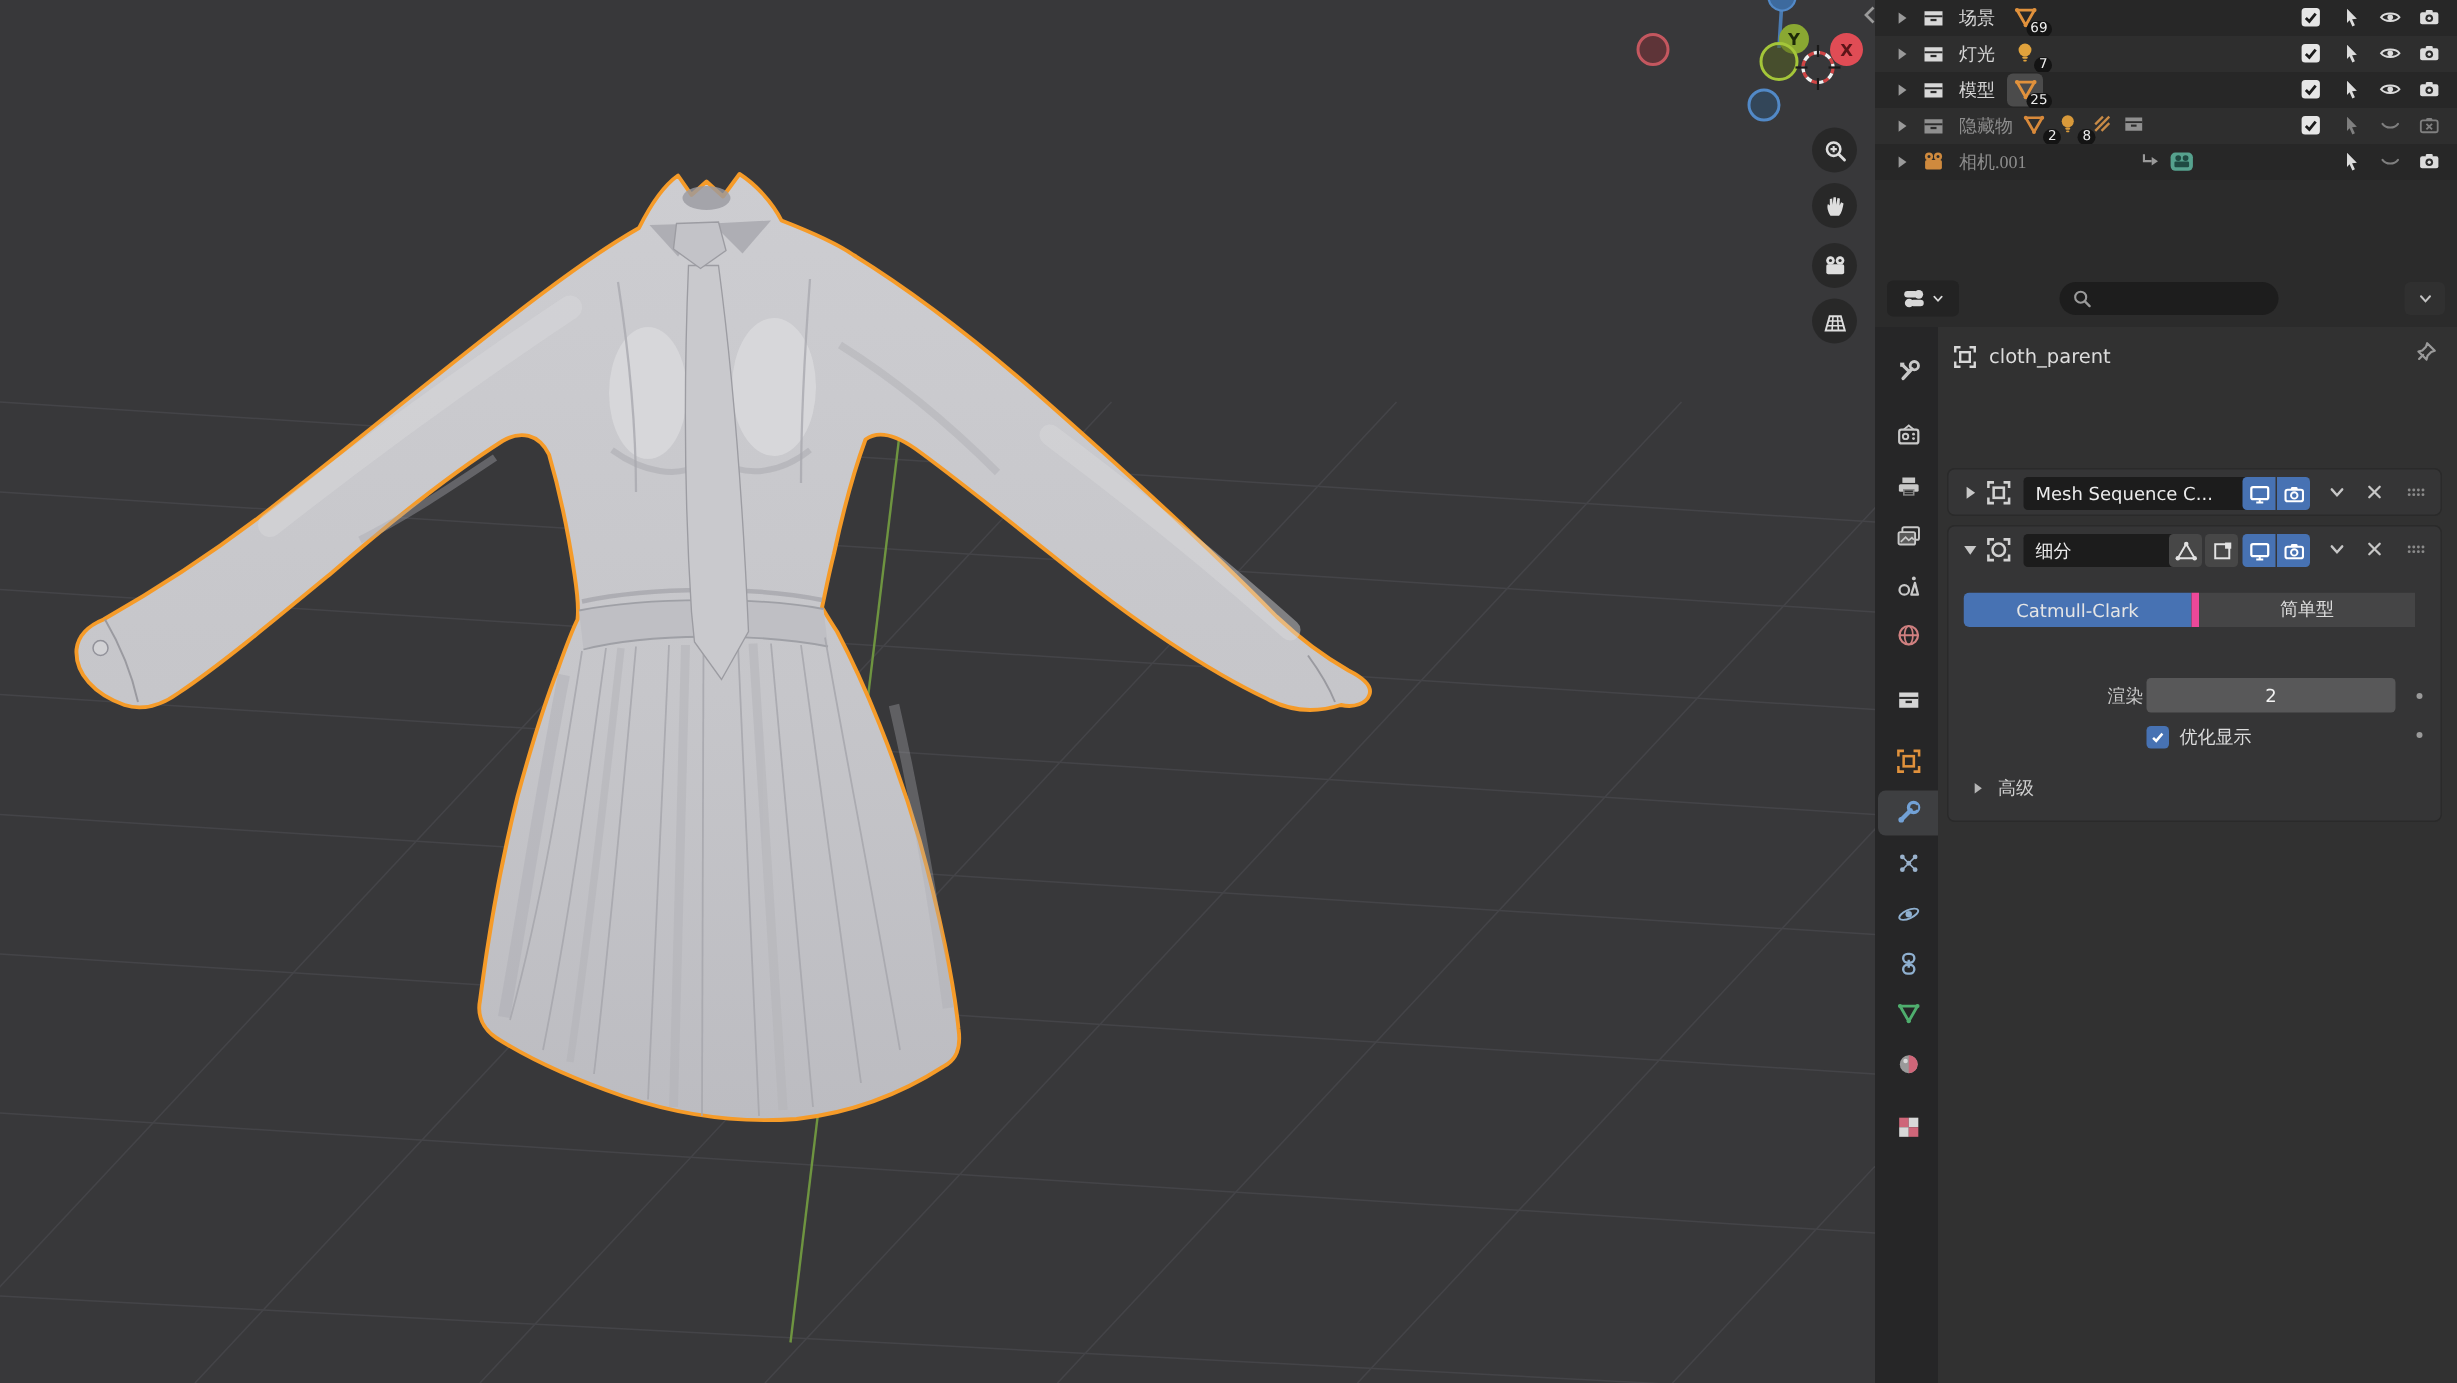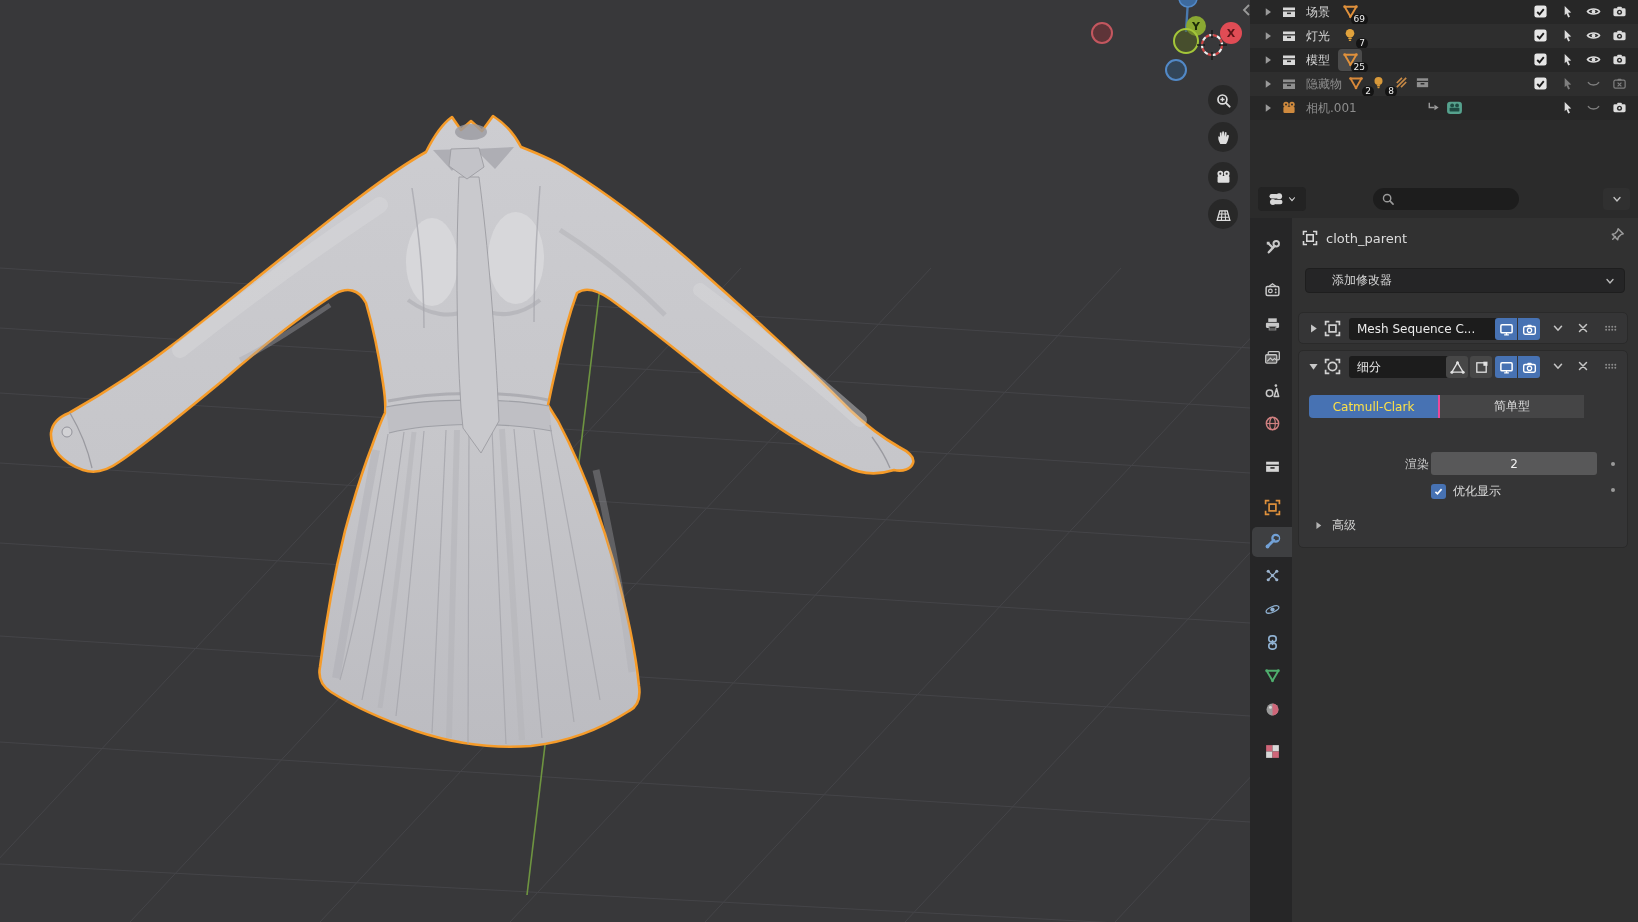--- a/index.html
+++ b/index.html
@@ -10,21 +10,21 @@
   #viewport{position:absolute;left:0;top:0;width:1250px;height:922px;background:#38383a;border-right:2px solid #1f1f1f;}
   .vp-btn{position:absolute;width:30px;height:30px;border-radius:50%;background:rgba(38,38,38,.85);
           display:flex;align-items:center;justify-content:center;color:#dedede;}
   
   #sidebar{position:absolute;left:1250px;top:0;width:388px;height:922px;background:#2b2b2b;}
   #outliner{position:absolute;left:0;top:0;width:388px;height:180px;background:#2b2b2b;border-bottom:1px solid #1f1f1f;}
   .orow{position:relative;height:24px;display:flex;align-items:center;}
   .orow.dark{background:#272727;} .orow.lite{background:#2e2e2e;}
   .orow .expander{position:absolute;left:12px;top:6px;color:#9a9a9a;}
   .orow .typeicon{position:absolute;left:31px;top:4px;}
-  .orow .olabel{position:absolute;left:56px;top:4px;color:#d4d4d4;}
+  .orow .olabel{position:absolute;left:56px;top:4px;color:#d4d4d4;font-family:Liberation Serif, serif;}
   .orow.muted .olabel{color:#8d8d8d;}
   .badge{position:absolute;top:3px;width:18px;height:18px;}
   .badge .cnt{position:absolute;right:-8px;bottom:-4px;background:#141414;color:#eee;font-size:9px;
               line-height:11px;padding:0 3px;border-radius:7px;}
   .badge-hl{position:absolute;top:1px;width:24px;height:22px;background:#4b4b4b;border-radius:4px;}
   .ricon{position:absolute;top:4px;width:16px;height:16px;color:#dcdcdc;}
   .ricon.mut{color:#7f7f7f;}
   
   #props{position:absolute;left:0;top:180px;width:388px;height:742px;background:#313131;}
   #props-header{position:absolute;left:0;top:0;width:388px;height:38px;background:#2b2b2b;border-bottom:1px solid #242424;}
@@ -51,22 +51,22 @@
   .namefield{position:absolute;height:22px;background:#1c1c1c;border-radius:3px;color:#ececec;
              display:flex;align-items:center;padding-left:8px;box-sizing:border-box;font-size:12px;white-space:nowrap;overflow:hidden;}
   .tgl{position:absolute;top:5px;width:22px;height:22px;background:#474747;display:flex;align-items:center;justify-content:center;color:#e2e2e2;}
   .tgl.blue{background:#4772b3;color:#fff;}
   .rl{border-radius:3px 0 0 3px;} .rr{border-radius:0 3px 3px 0;} .ra{border-radius:3px;}
   .mh-chev{position:absolute;left:252px;top:8px;color:#c6c6c6;}
   .mh-x{position:absolute;left:277px;top:8px;color:#c6c6c6;}
   .mh-grip{position:absolute;left:303px;top:8px;color:#8b8b8b;}
   .seg{position:absolute;left:10px;top:44px;width:315px;height:23px;display:flex;border-radius:4px;overflow:hidden;font-size:12px;}
   .seg .opt{display:flex;align-items:center;justify-content:center;}
-  .seg .on{width:129px;background:#4772b3;color:#fde047;}
-  .seg .off{width:144px;background:#454546;color:#dcdcdc;border-left:2px solid #ec4899;}
+  .seg .on{width:152px;background:#4772b3;color:#e5e5e5;}
+  .seg .off{width:144px;background:#454546;color:#dcdcdc;border-left:5px solid #ec4899;}
   .frow{position:absolute;left:0;width:330px;height:23px;}
   .frow .flabel{position:absolute;right:200px;top:4px;color:#c8c8c8;}
   .fval{position:absolute;left:132px;width:166px;height:23px;background:#585859;border-radius:3px;color:#f2f2f2;
         display:flex;align-items:center;justify-content:center;}
   .dot{position:absolute;left:312px;top:10px;width:4px;height:4px;border-radius:50%;background:#9a9a9a;}
   .cbrow{position:absolute;left:132px;display:flex;align-items:center;gap:7px;color:#dcdcdc;}
   .cbx{width:15px;height:15px;background:#4772b3;border-radius:3px;display:flex;align-items:center;justify-content:center;}
   .advrow{position:absolute;left:14px;display:flex;align-items:center;gap:8px;color:#cfcfcf;}
   svg{display:block;}
 </style>
@@ -714,26 +714,20 @@
               <use href="#s-sqbr"></use>
             </svg>
         <span>cloth_parent</span>
       </div>
       <span id="pin">
             <svg width="18" height="18" viewBox="0 0 16 16">
               <use href="#s-pin"></use>
             </svg>
           </span>
 
-      <div id="add-mod">
-        <span class="lbl">添加修改器</span>
-        <svg width="12" height="12" viewBox="0 0 16 16" style="color:#bbb">
-              <use href="#s-chev"></use>
-            </svg>
-      </div>
 
       <div class="modbox" style="top:94px;height:32px">
         <div class="modhdr">
           <span class="mh-exp">
                 <svg width="13" height="13" viewBox="0 0 16 16">
                   <use href="#s-tri"></use>
                 </svg>
               </span>
           <span class="mh-icon">
                 <svg width="17" height="17" viewBox="0 0 16 16">

